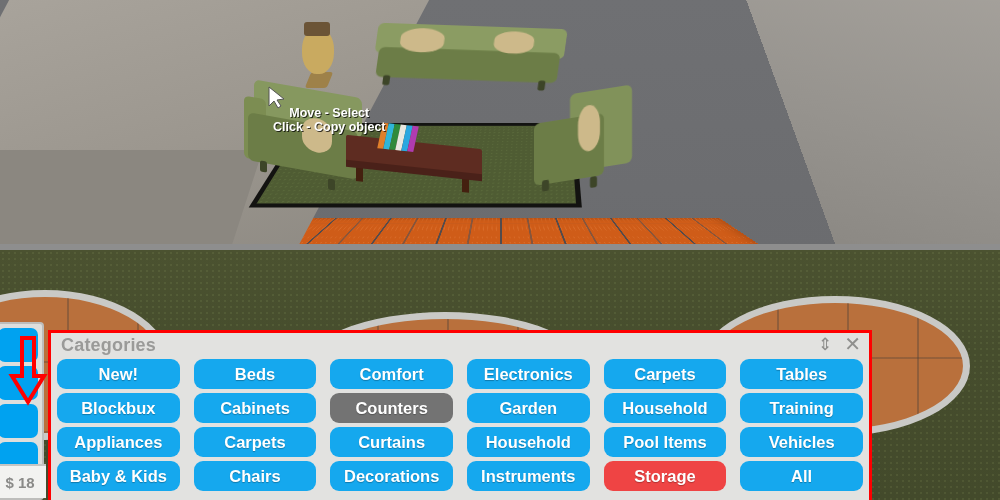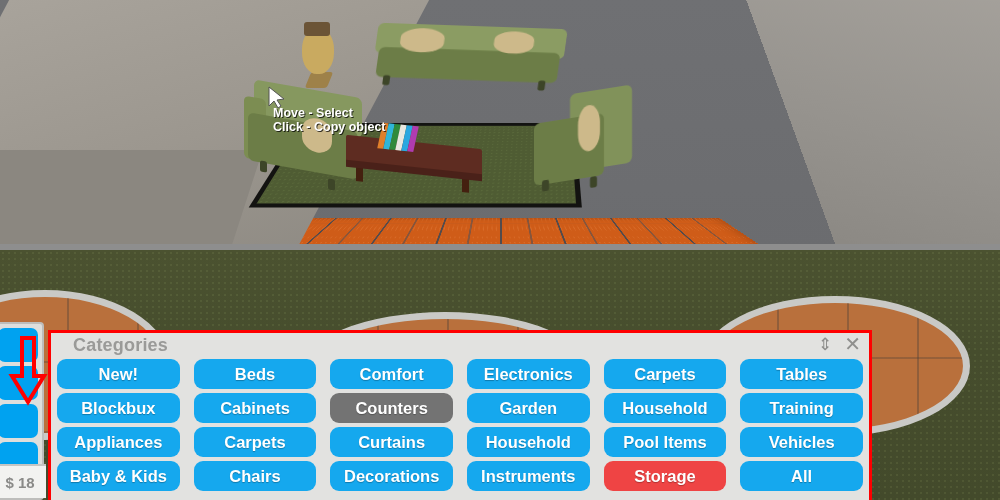--- a/index.html
+++ b/index.html
@@ -127,41 +127,41 @@
   .table .edge{ position:absolute; left:0; top:25px; width:136px; height:7px;
                 background:#4a2119; }
   .table .leg1{ position:absolute; left:10px; top:31px; width:7px; height:14px; background:#44200f; }
   .table .leg2{ position:absolute; left:116px; top:31px; width:7px; height:14px; background:#44200f; }
   .books { position:absolute; left:34px; top:-16px; width:62px; height:26px;
            transform:skewX(-12deg); display:flex; gap:0; }
   .books i { display:block; width:6px; height:26px; }
   .cursor2 { position:absolute; left:268px; top:86px; width:20px; height:24px; }
   .tooltip { position:absolute; left:273px; top:106px; color:#ffffff;
              font-size:12.5px; font-weight:bold; line-height:14px;
-             text-shadow:1px 1px 0 rgba(0,0,0,.75); white-space:nowrap; }
+             text-shadow:1px 1px 0 rgba(0,0,0,.75); white-space:nowrap;text-align:center; }
 
   
   .sidebar { position:absolute; left:-8px; top:322px; width:52px; height:178px;
              background:#dededc; border:2px solid #bdbdbb;
              border-radius:4px; padding:4px; }
   .side-btn { width:100%; height:34px; margin-bottom:4px;
               background:#00a2f0; border:none; border-radius:7px; }
   .money { position:absolute; left:0; bottom:0; width:52px; height:34px;
            background:#f2f2f0; border-top:2px solid #c5c5c3;
            display:flex; align-items:center; justify-content:center;
            color:#8a8a88; font-weight:bold; font-size:15px; }
 
   
   .red-arrow { position:absolute; left:8px; top:336px; width:40px; height:72px; z-index:40; }
 
   
   .cat-panel { position:absolute; left:48px; top:330px; width:824px; height:170px;
                background:#e2e2e0; border:3px solid #ff0000; border-bottom:none;
                overflow:hidden; }
-  .cat-header { position:relative; height:26px; padding:2px 6px 0 22px; }
+  .cat-header { position:relative; height:26px; padding:2px 6px 0 10px; }
   .cat-title { color:#9a9a98; font-size:18px; font-weight:bold; letter-spacing:.2px; }
   .hdr-icons { position:absolute; right:8px; top:2px; display:flex; gap:12px;
                align-items:center; color:#8f8f8d; }
   .ico-resize { font-size:17px; line-height:17px; }
   .ico-close  { font-size:20px; line-height:18px; }
 
   .cat-grid { display:grid; grid-template-columns:repeat(6,1fr);
               gap:4px 14px; padding:0 6px 6px 6px; }
   .cat-btn { height:30px; background:#15a8ee; border:none; border-radius:9px;
              color:#ffffff; font-size:16.5px; font-weight:bold;

